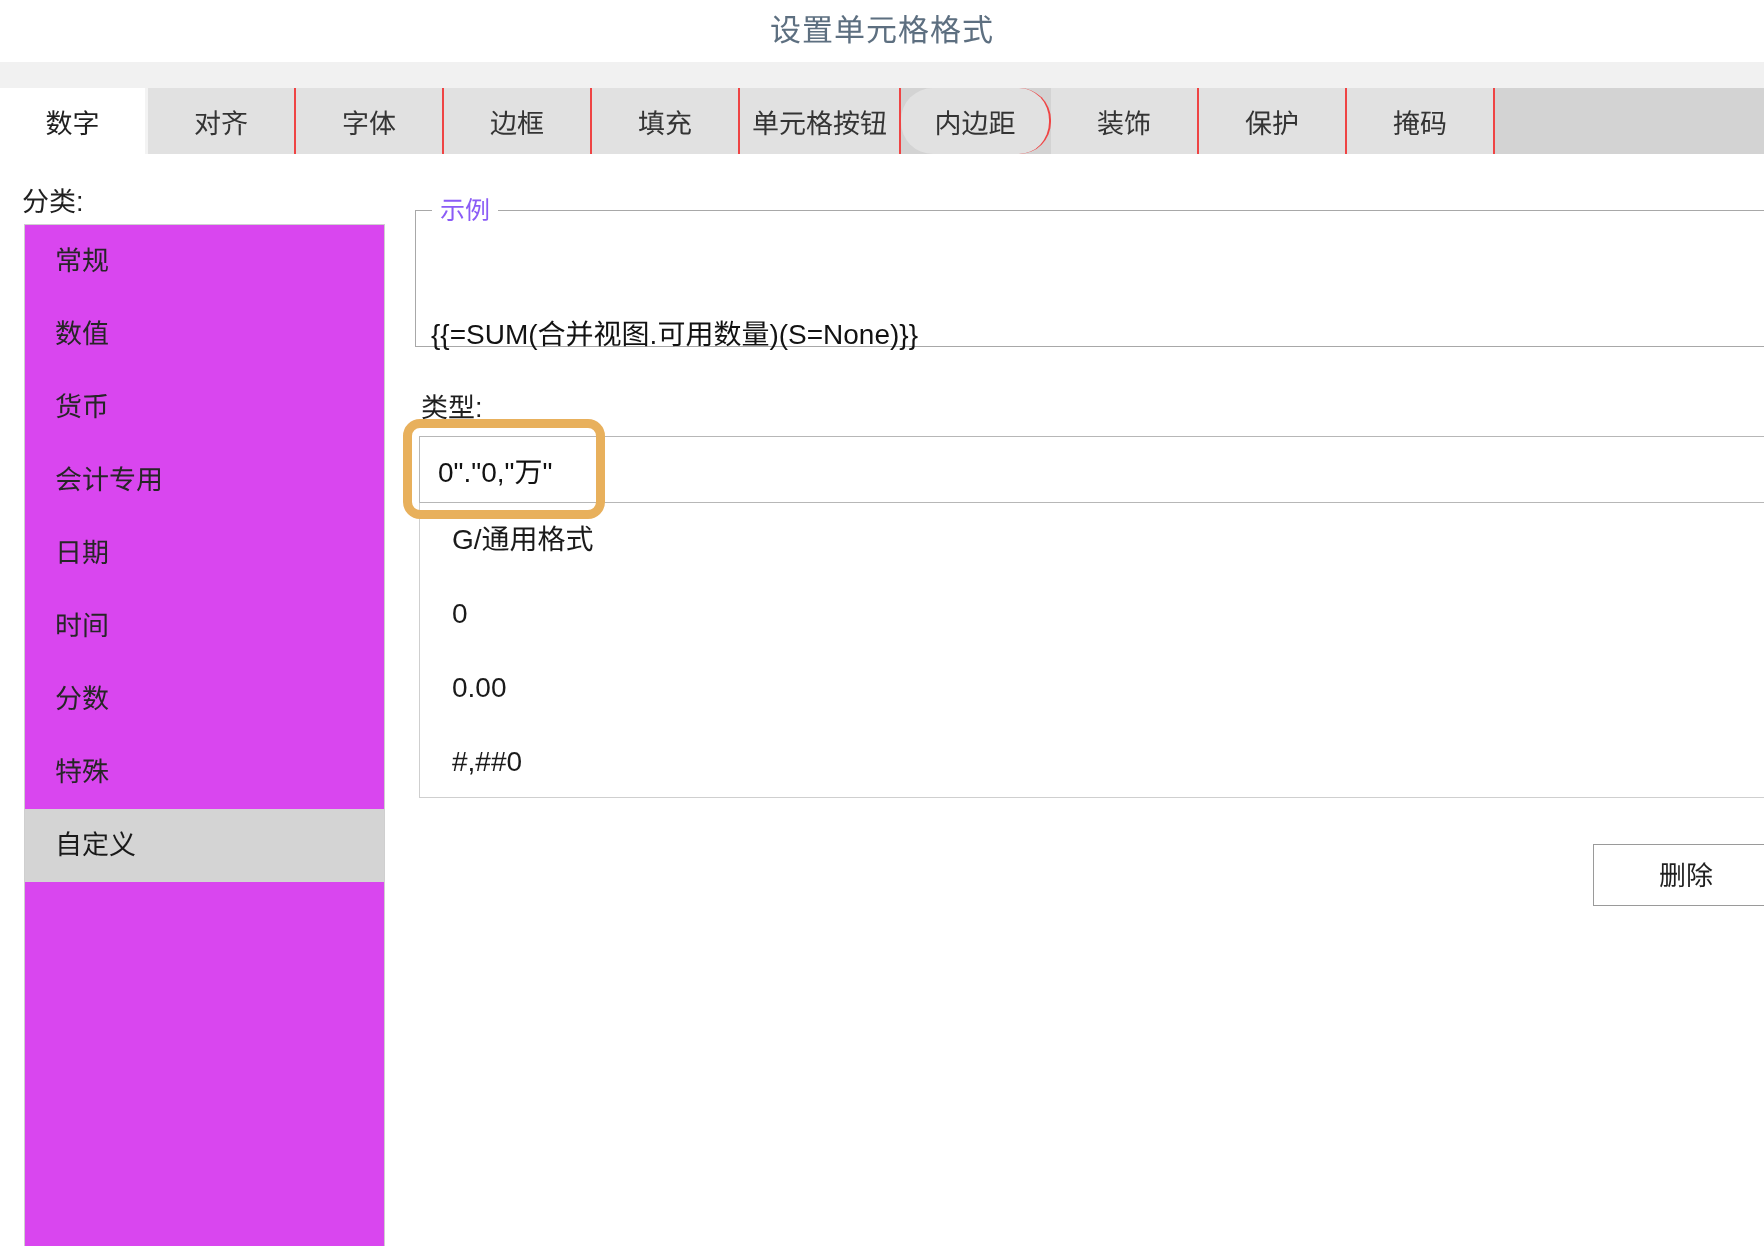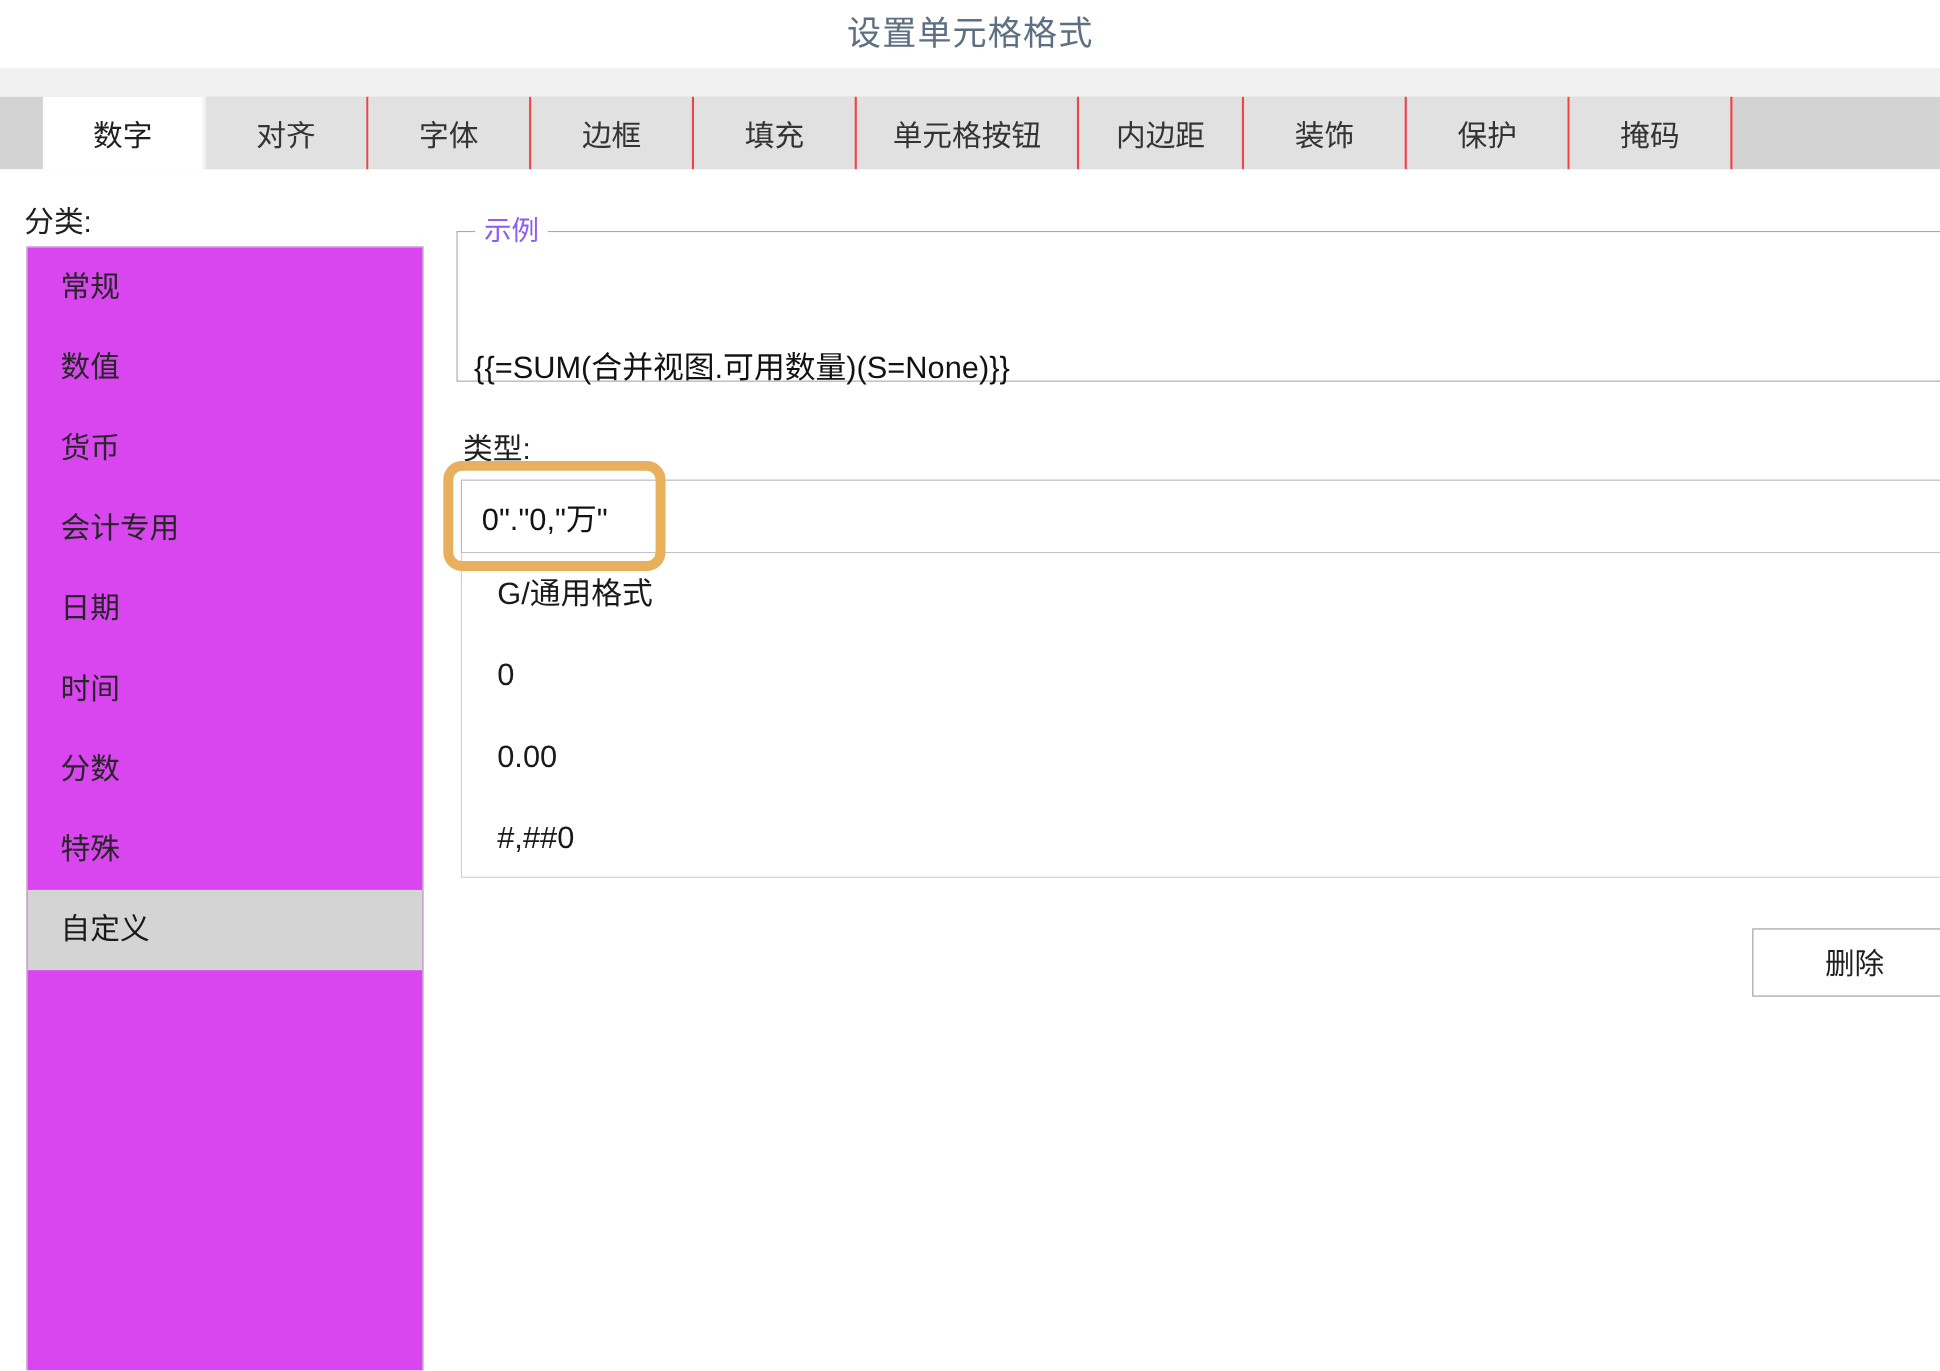--- a/index.html
+++ b/index.html
@@ -45,21 +45,20 @@
   .tabstrip {
     position: absolute;
     top: 88px;
     left: 0;
     width: 1764px;
     height: 66px;
     background: #d3d3d3;
     display: flex;
     align-items: stretch;
     box-sizing: border-box;
-    padding-left: 39px;
   }
   .tab {
     display: flex;
     align-items: center;
     justify-content: center;
     font-size: 27px;
     color: #343434;
     background: #e1e1e1;
     border-right: 2px solid #ef4444;
     box-sizing: border-box;
@@ -67,22 +66,22 @@
     flex: 0 0 auto;
     padding: 0 4px;
     height: 66px;
   }
   .tab.active {
     background: #ffffff;
     border-right: 3px solid #f3f3f3;
     color: #1f1f1f;
   }
   .tab-w-sm { width: 148px; }
-  .tab-w-md { width: 150px; }
-  .tab-w-lg { width: 202px; }
+  .tab-w-md { width: 150px; border-radius: 32px; }
+  .tab-w-lg { width: 161px; }
 
   
   .content {
     position: absolute;
     top: 154px;
     left: 0;
     width: 1764px;
     height: 1092px;
     background: #ffffff;
   }

